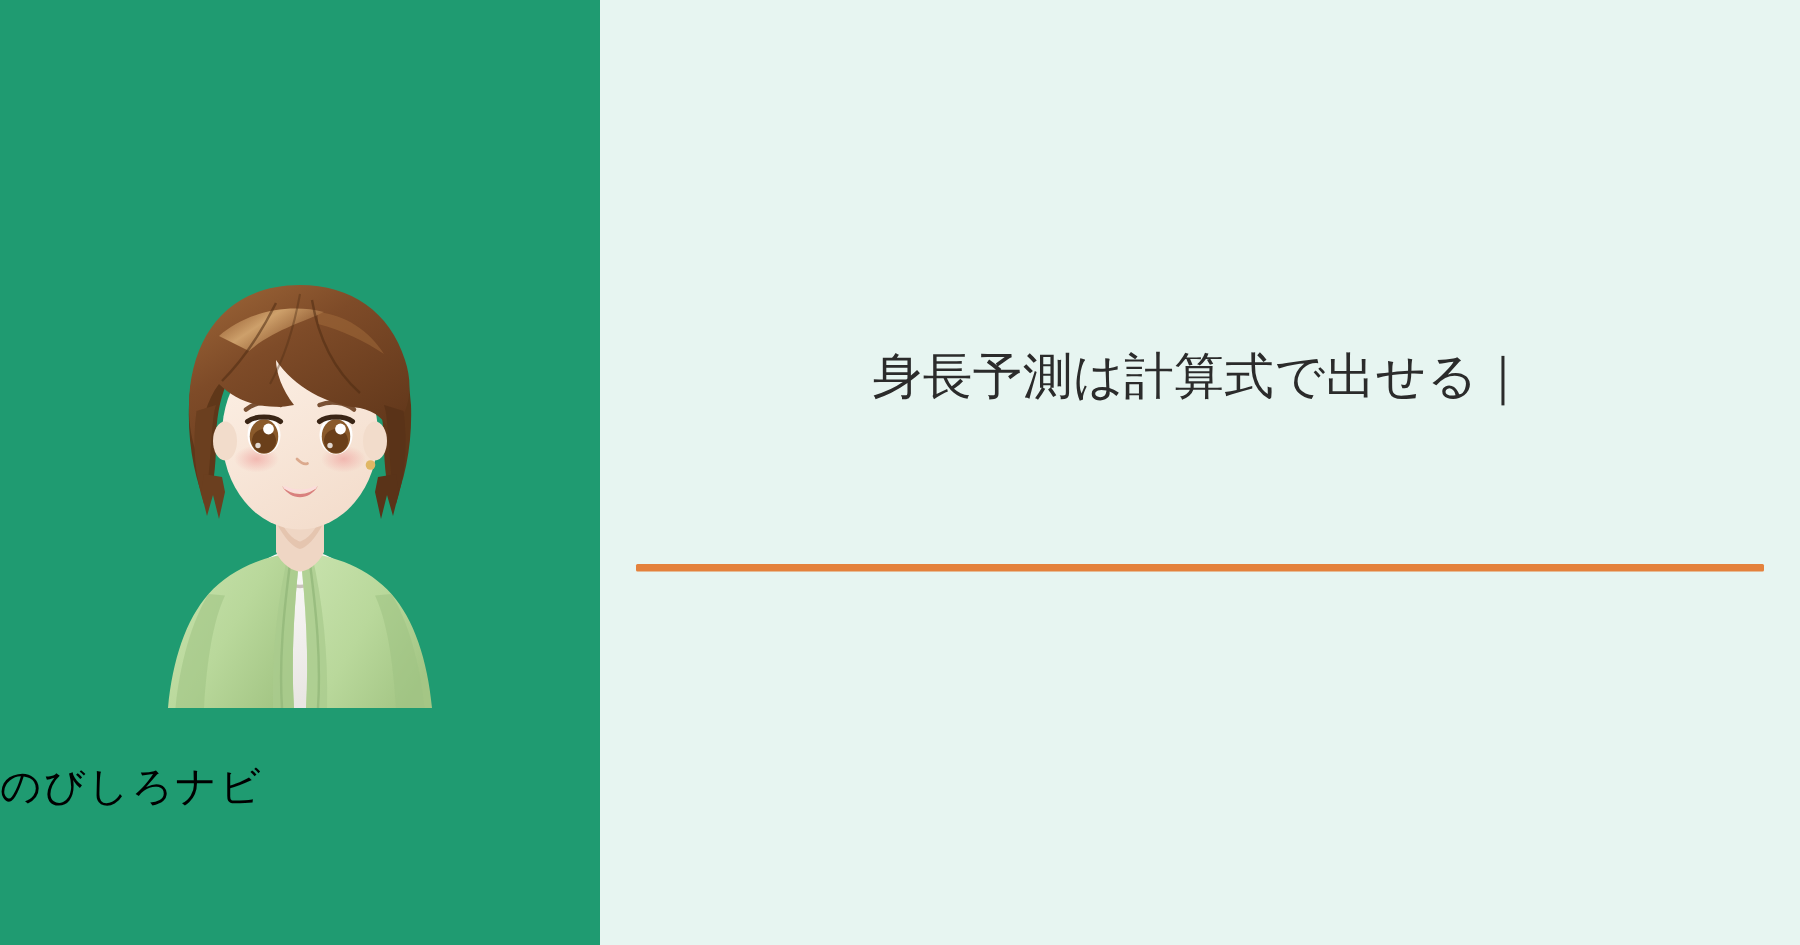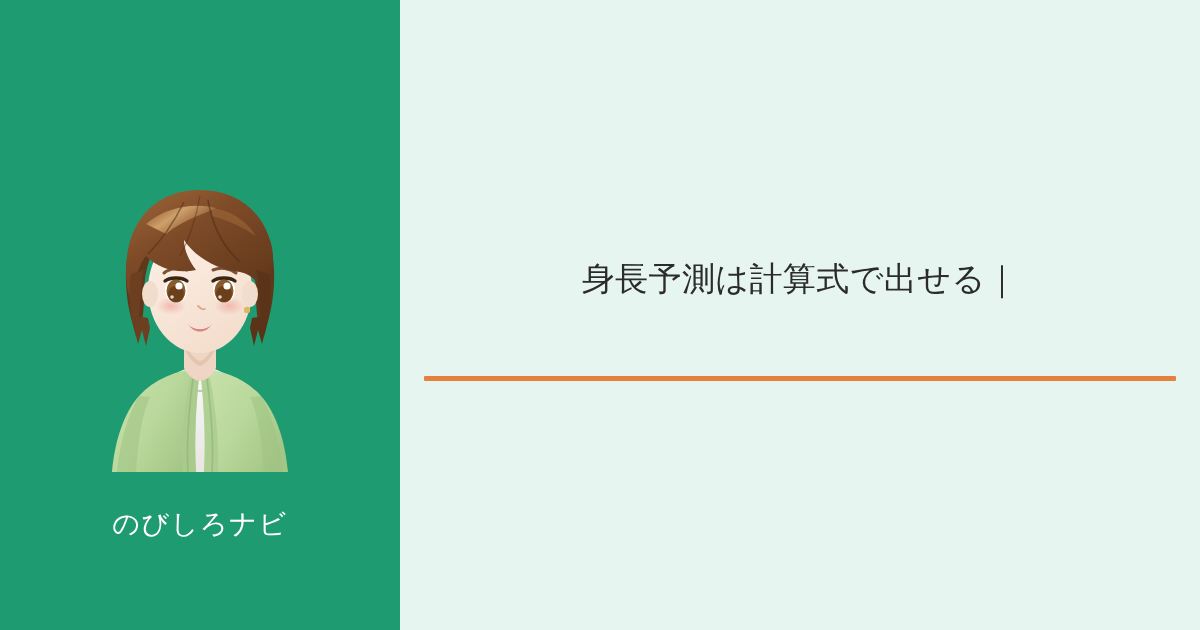--- a/index.html
+++ b/index.html
@@ -50,22 +50,22 @@
     display: block;
     width: 232px;
     height: 294px;
   }
 
   .brand-name {
     position: absolute;
     left: 0;
     right: 0;
     top: 508px;
-    text-align: center;
-    color: #ffffff;
+    text-align: left;
+    color: #000000;
     font-size: 27px;
     letter-spacing: 0.06em;
     font-weight: 400;
     line-height: 1.2;
     white-space: nowrap;
   }
 
   
   .content-panel {
     position: relative;
@@ -77,21 +77,20 @@
     align-items: center;
     justify-content: flex-start;
   }
 
   .title-block {
     position: absolute;
     left: 24px;
     right: 24px;
     top: 224px;
     text-align: center;
-    margin-top: 28px;
   }
 
   .title-line {
     display: block;
     color: #2B2B2B;
     font-size: 33px;
     line-height: 1.62;
     font-weight: 400;
     letter-spacing: 0.012em;
     white-space: nowrap;

